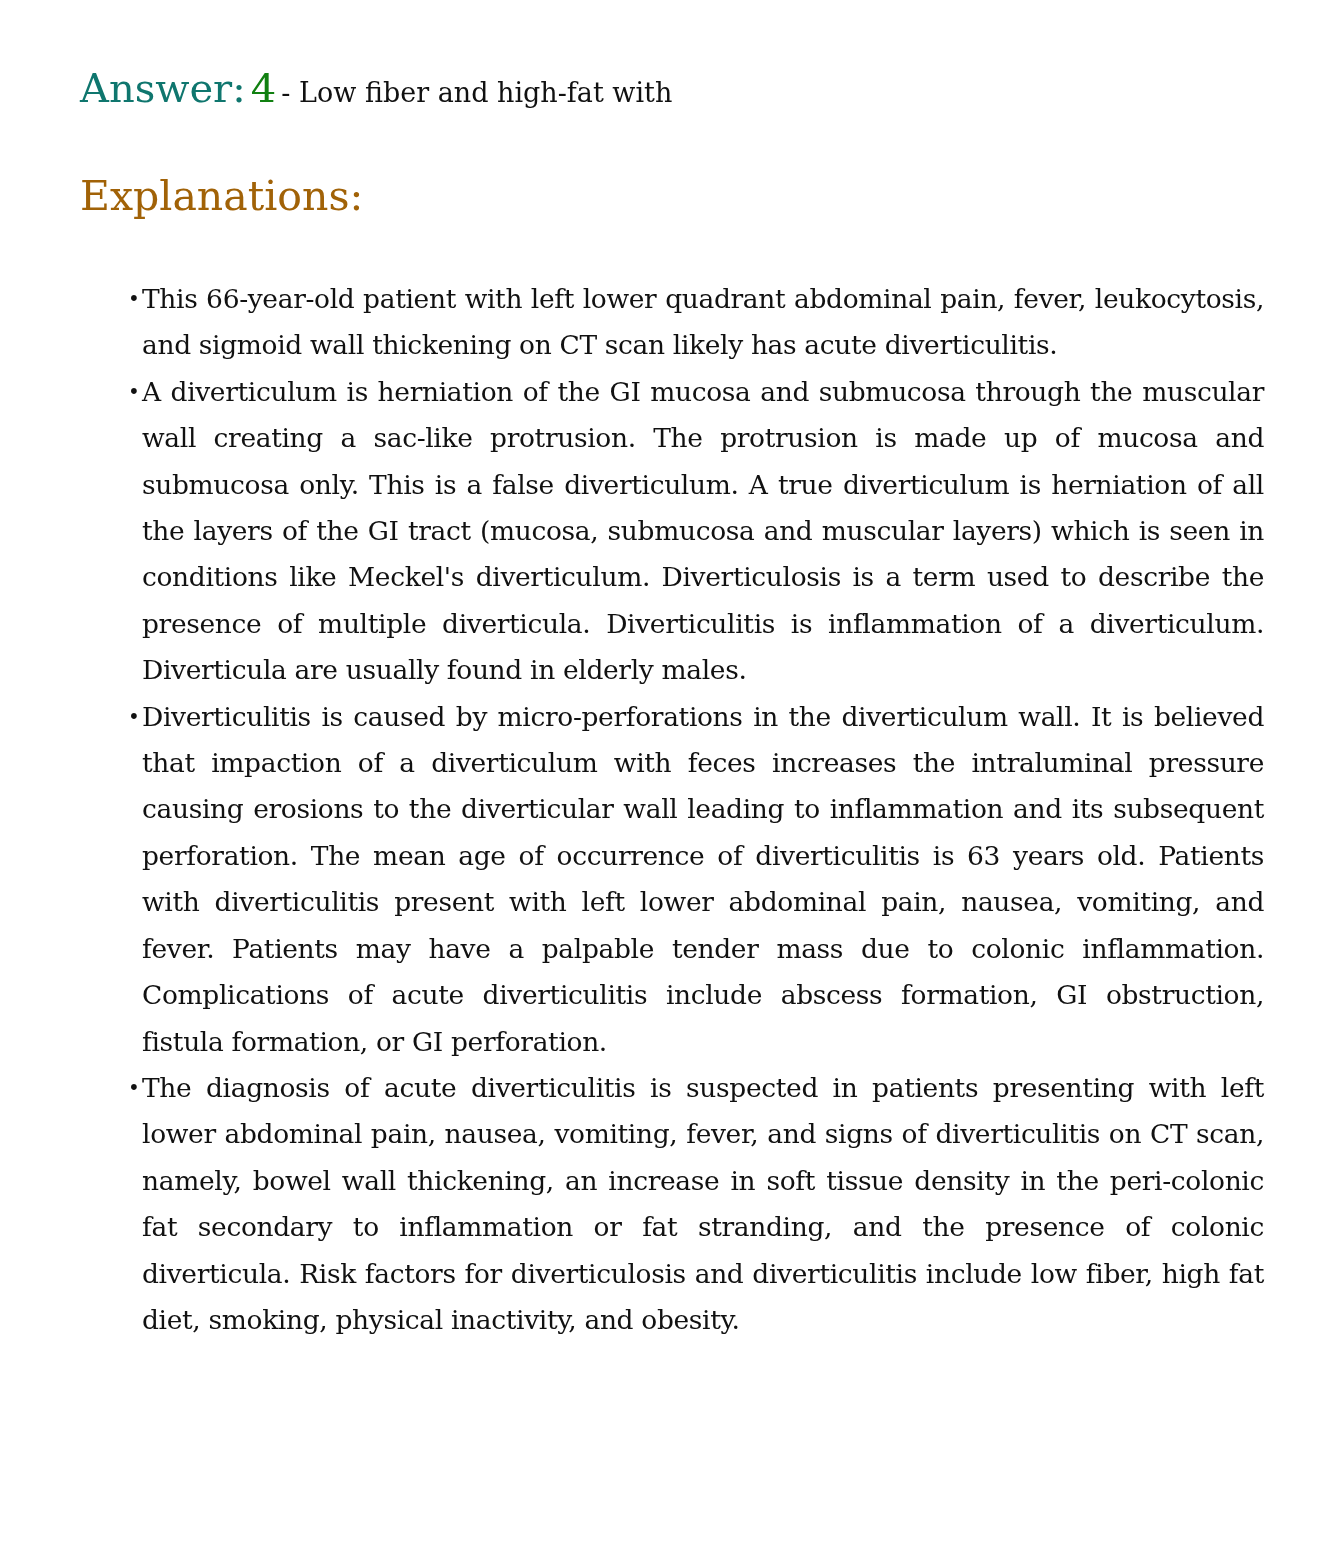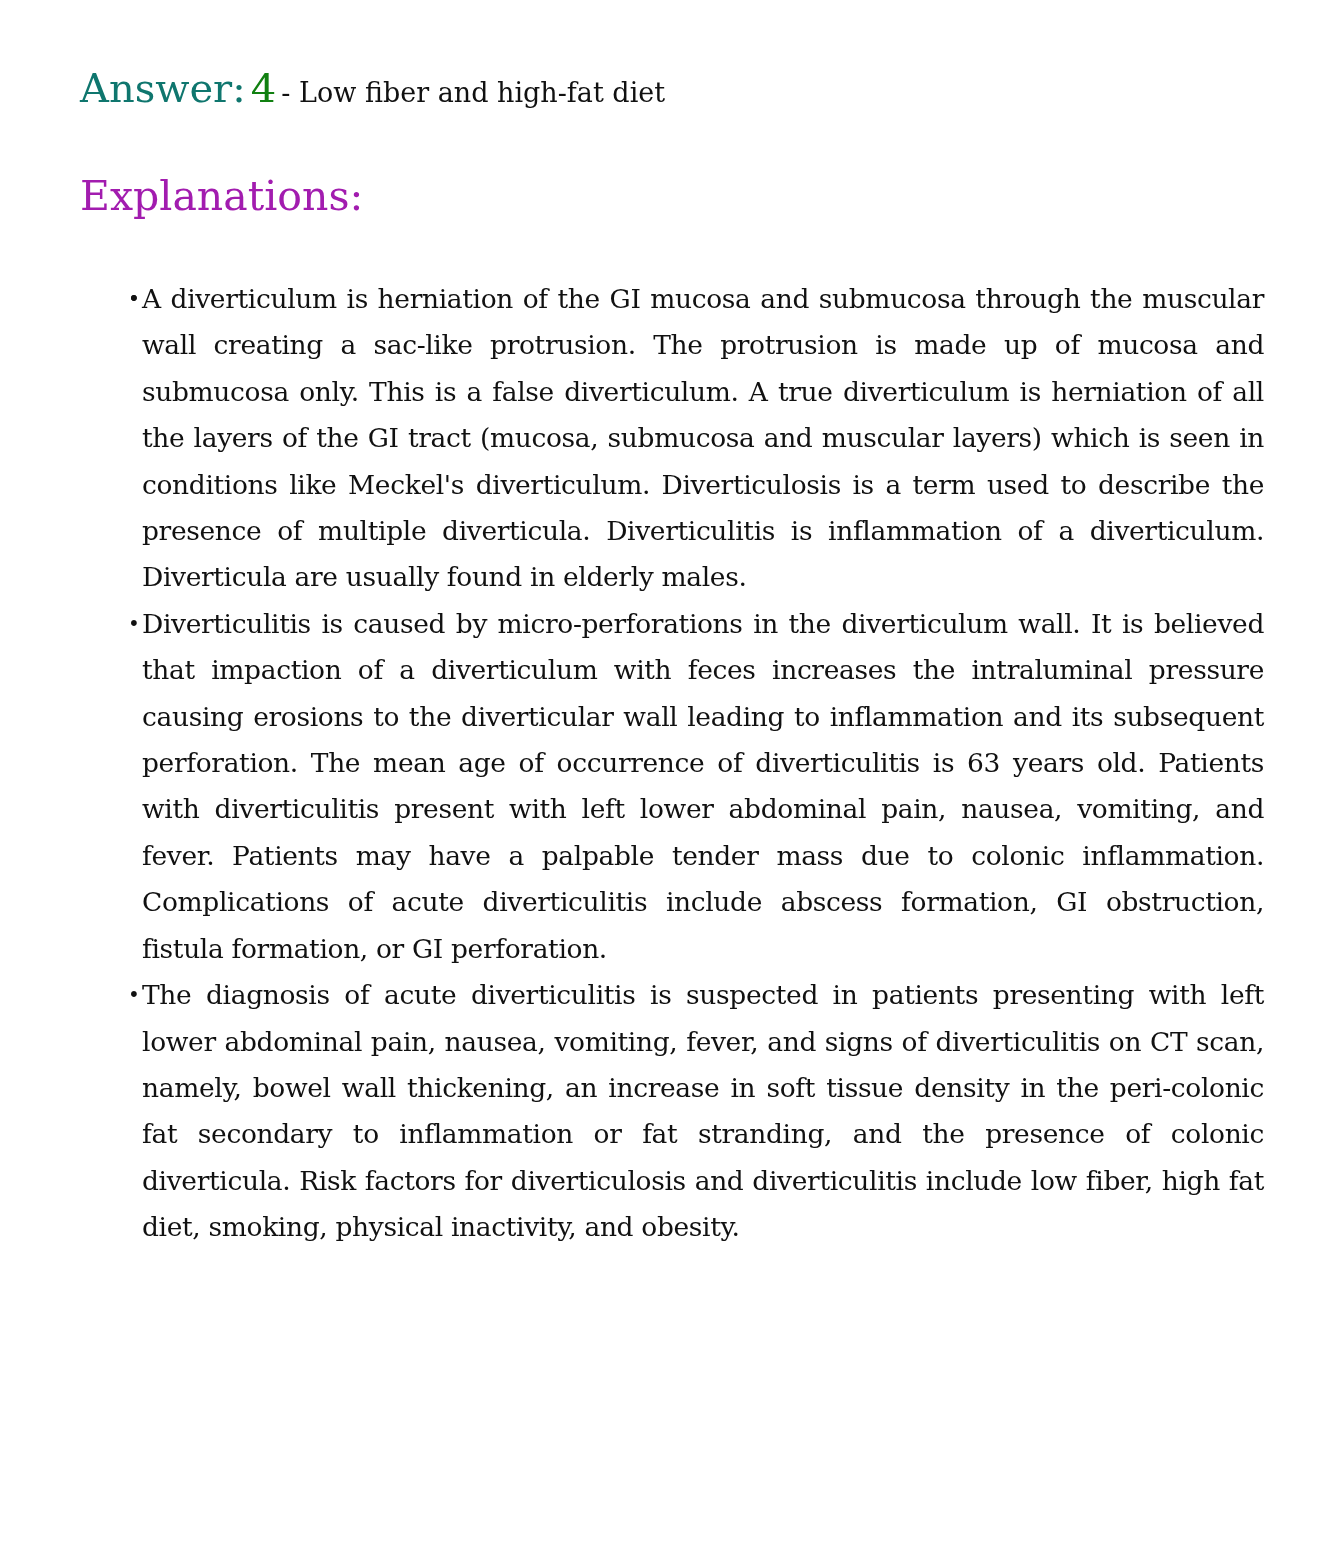--- a/index.html
+++ b/index.html
@@ -30,21 +30,21 @@
       font-size: 27px;
       color: #111111;
     }
     .expl-heading {
       position: absolute;
       left: 80px;
       top: 176px;
       margin: 0;
       font-weight: normal;
       font-size: 41px;
-      color: #a21caf;
+      color: #a16207;
       line-height: 1;
     }
     .bullets {
       position: absolute;
       left: 142px;
       top: 276px;
       width: 1122px;
       margin: 0;
       padding: 0;
       list-style: none;
@@ -67,28 +67,29 @@
       line-height: 46.4px;
       color: #111111;
     }
   </style>
 </head>
 <body>
 
 <div class="answer-line">
   <span class="answer-label">Answer:</span>
   <span class="answer-num">4</span>
-  <span class="answer-text">- Low fiber and high-fat diet</span>
+  <span class="answer-text">- Low fiber and high-fat with</span>
 </div>
 
 <h2 class="expl-heading">Explanations:</h2>
 
 <ul class="bullets" lang="en">
   <li>
     <span class="bullet-dot">•</span>
+    <span>This 66-year-old patient with left lower quadrant abdominal pain, fever, leukocytosis, and sigmoid wall thickening on CT scan likely has acute diverticulitis.</span>
   </li>
   <li>
     <span class="bullet-dot">•</span>
     <span>A diverticulum is herniation of the GI mucosa and submucosa through the muscular wall creating a sac-like protrusion. The protrusion is made up of mucosa and submucosa only. This is a false diverticulum. A true diverticulum is herniation of all the layers of the GI tract (mucosa, submucosa and muscular layers) which is seen in conditions like Meckel's diverticulum. Diverticulosis is a term used to describe the presence of multiple diverticula. Diverticulitis is inflammation of a diverticulum. Diverticula are usually found in elderly males.</span>
   </li>
   <li>
     <span class="bullet-dot">•</span>
     <span>Diverticulitis is caused by micro-perforations in the diverticulum wall. It is believed that impaction of a diverticulum with feces increases the intraluminal pressure causing erosions to the diverticular wall leading to inflammation and its subsequent perforation. The mean age of occurrence of diverticulitis is 63 years old. Patients with diverticulitis present with left lower abdominal pain, nausea, vomiting, and fever. Patients may have a palpable tender mass due to colonic inflammation. Complications of acute diverticulitis include abscess formation, GI obstruction, fistula formation, or GI perforation.</span>
   </li>
   <li>

